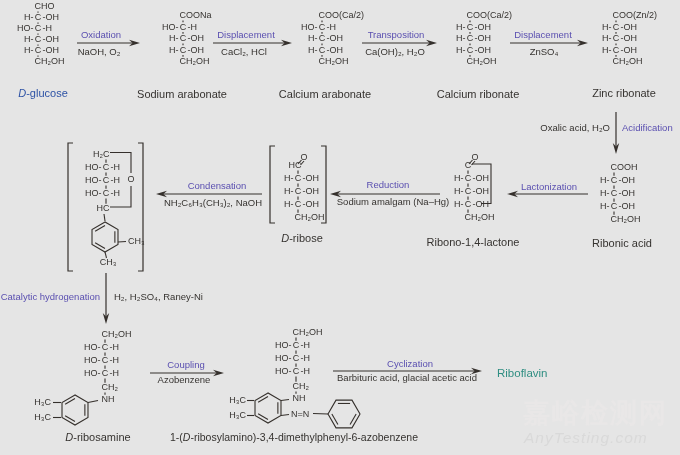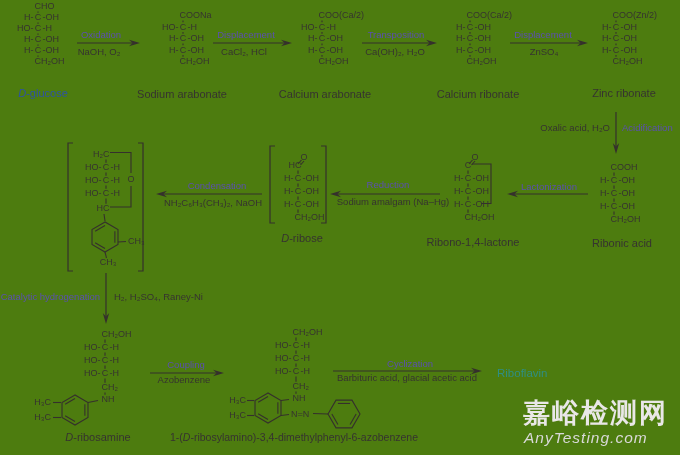--- a/index.html
+++ b/index.html
@@ -1,16 +1,16 @@
 <!DOCTYPE html>
 <html><head>
 <meta charset="utf-8">
 <style>
   html,body{margin:0;padding:0;background:#ffffff;}
-  .canvas{position:relative;width:680px;height:455px;background:#4d7c0f;overflow:hidden;
+  .canvas{position:relative;width:680px;height:455px;background:#e5e5e5;overflow:hidden;
           font-family:"Liberation Sans", sans-serif;}
   svg text{font-family:"Liberation Sans", sans-serif;}
 </style>
 </head>
 <body>
 
 <div class="canvas">
   <svg id="scheme" width="680" height="455" viewBox="0 0 680 455">
       <polyline points="472,164 491,164 491,203.5 481,203.5" fill="none" stroke="#35302c" stroke-width="1.1"></polyline>
       <polyline points="469,164 472.5,160" fill="none" stroke="#35302c" stroke-width="1.1"></polyline>

